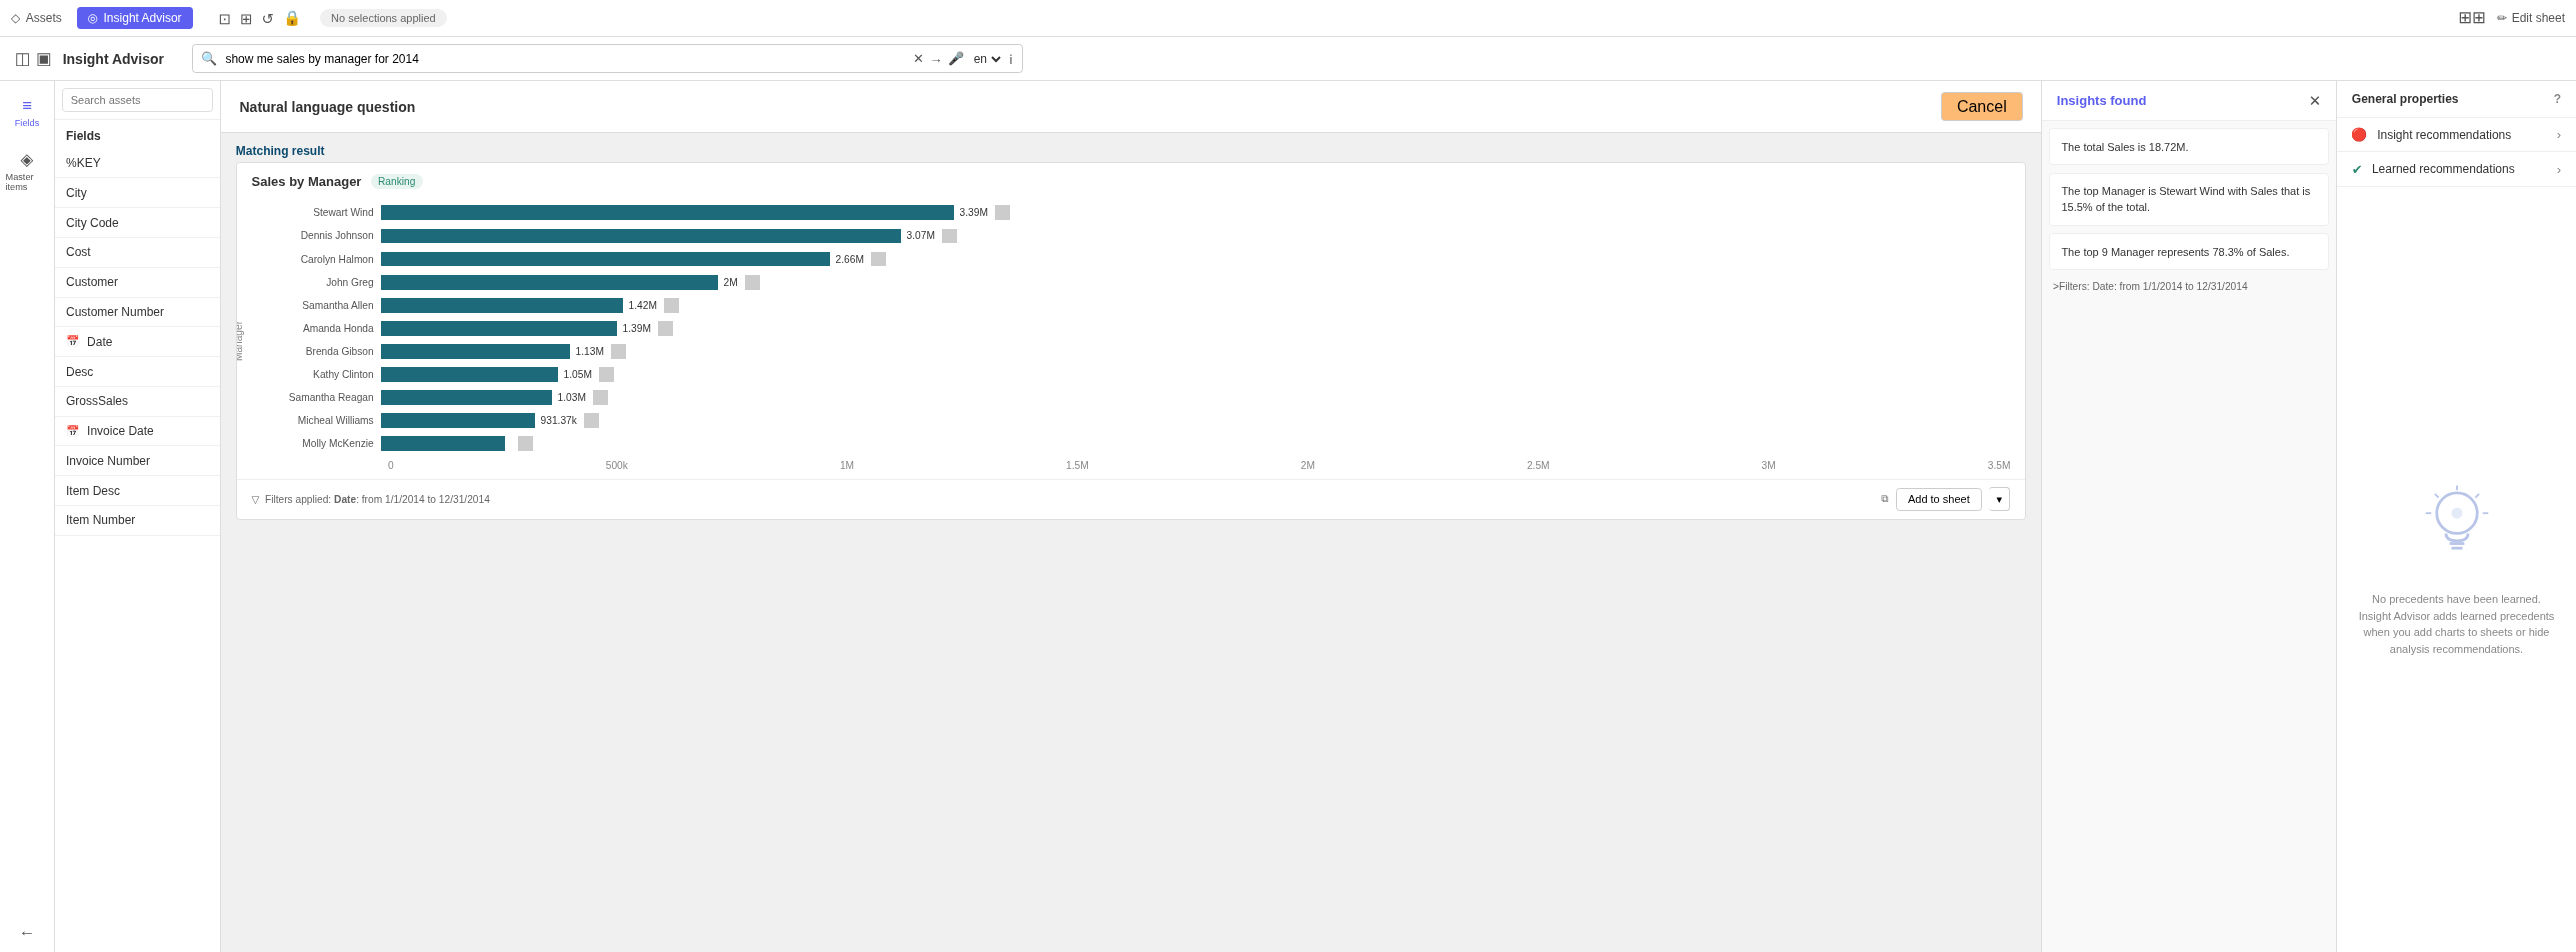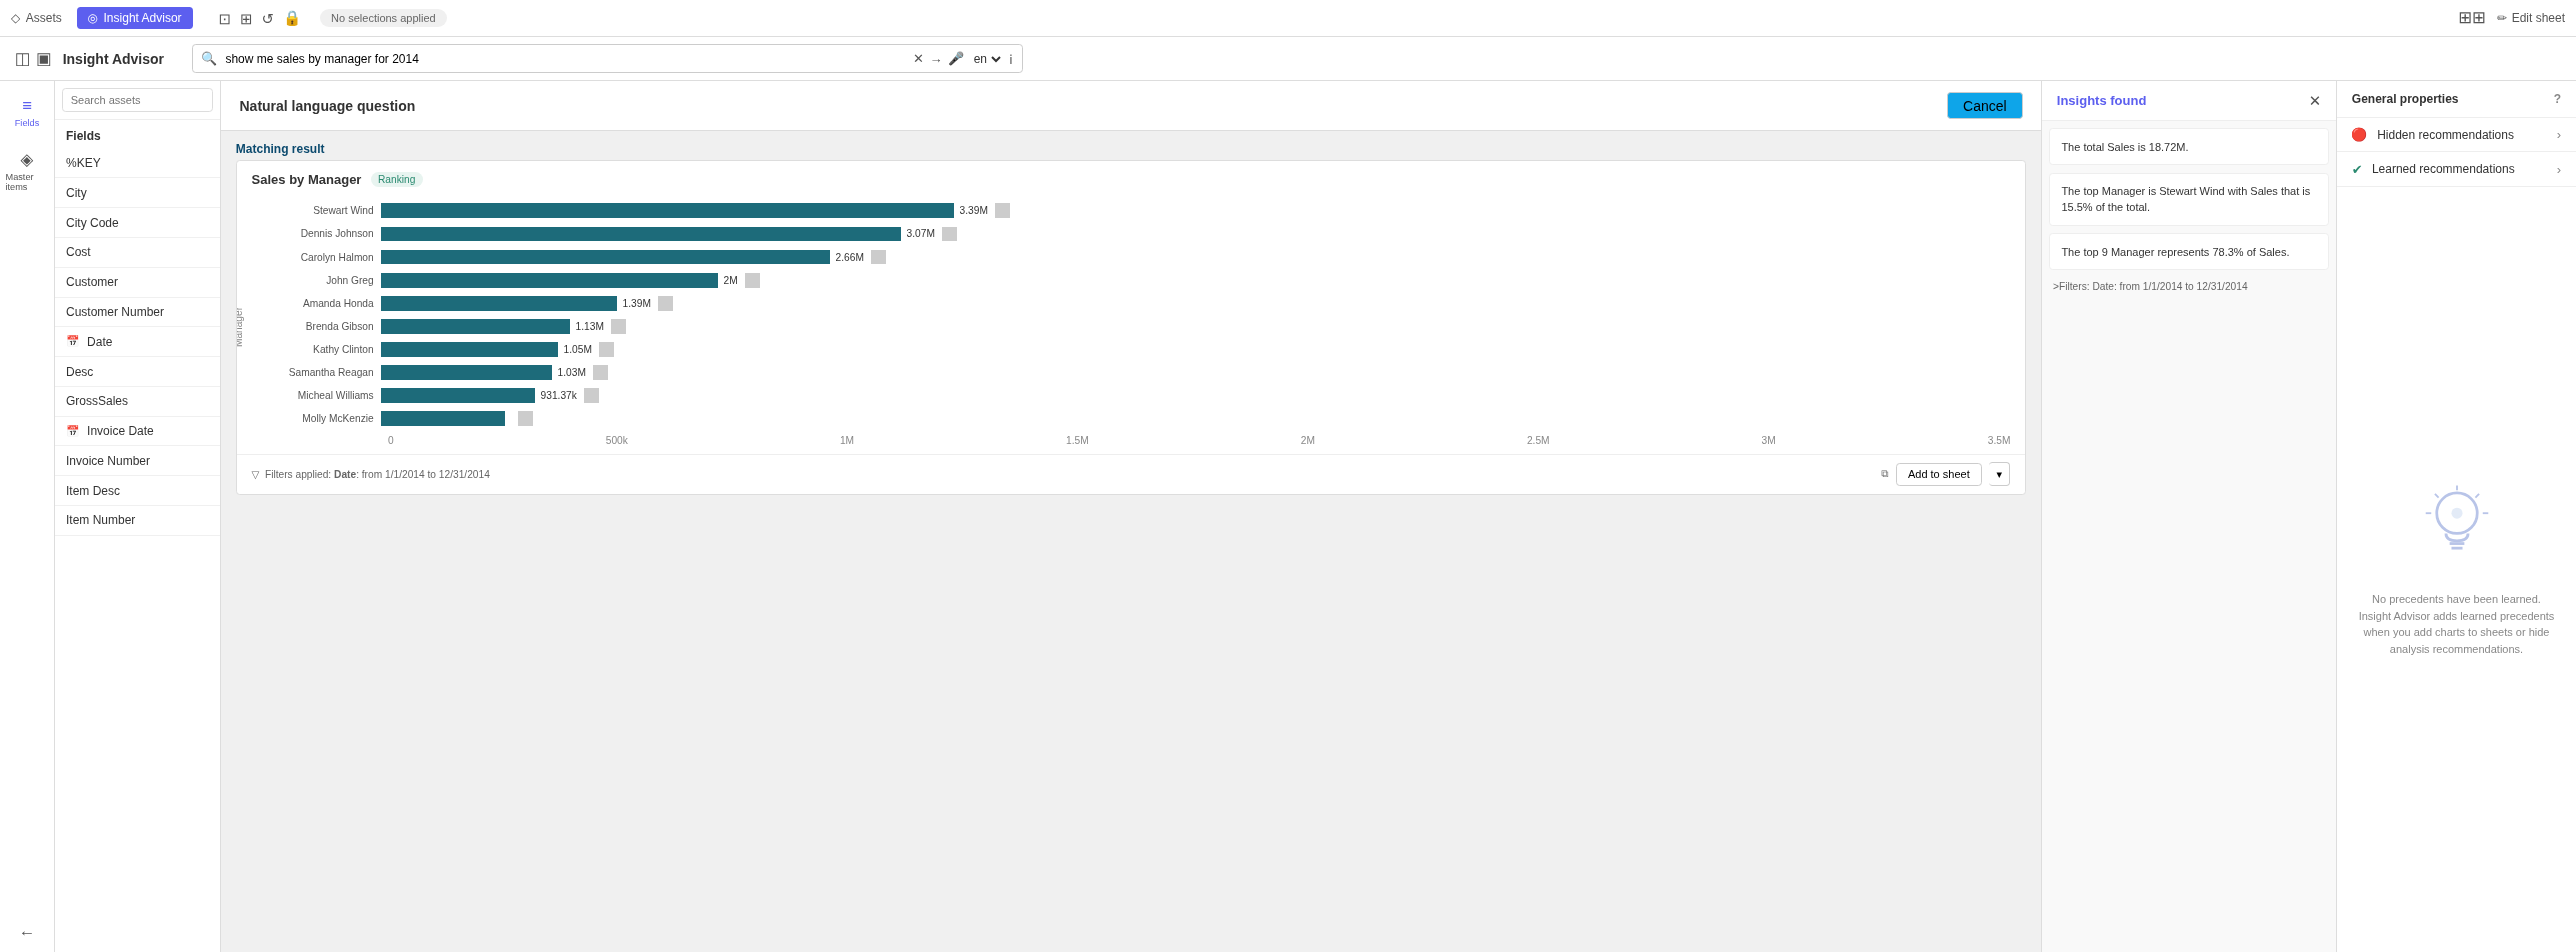--- a/index.html
+++ b/index.html
@@ -57,21 +57,21 @@
     .fields-search input { width: 100%; border: 0.9px solid #ddd; border-radius: 3.7px; padding: 4.6px 7.4px; font-size: 11px; outline: none; }
     .fields-header { padding: 9.2px 11px 5.5px; font-weight: 600; font-size: 12px; color: #333; }
     .fields-list { flex: 1; overflow-y: auto; }
     .field-item { display: flex; align-items: center; gap: 7.4px; padding: 7.4px 11px; cursor: pointer; border-bottom: 0.9px solid #f0f0f0; font-size: 12px; color: #333; }
     .field-item .field-icon { font-size: 11px; color: #888; }
 
     
     .main-content { flex: 1; display: flex; flex-direction: column; background: #f0f0f0; overflow: hidden; }
     .question-header { background: #fff; padding: 11px 18.5px; display: flex; align-items: center; justify-content: space-between; border-bottom: 0.9px solid #ddd; }
     .question-title { font-size: 14px; font-weight: 600; color: #333; }
-    .cancel-btn { background: #0ea5e9; border: 0.9px solid #ccc; border-radius: 3.7px; padding: 4.6px 14.8px; font-size: 14px; cursor: pointer; }
+    .cancel-btn { background: #fdba74; border: 0.9px solid #ccc; border-radius: 3.7px; padding: 4.6px 14.8px; font-size: 16px; cursor: pointer; }
 
     .matching-section { padding: 11px 14.8px 3.7px; }
     .matching-title { font-size: 12px; font-weight: 600; color: #0c4a6e; }
 
     
     .chart-card { margin: 0 14.8px; background: #fff; border-radius: 3.7px; border: 0.9px solid #ddd; overflow: hidden; }
     .chart-card-header { padding: 11px 14.8px; display: flex; align-items: center; gap: 9.2px; }
     .chart-title { font-size: 13px; font-weight: 600; color: #333; }
     .ranking-badge { background: #e8f4f0; color: #2a8a70; font-size: 10.2px; padding: 1.8px 7.4px; border-radius: 11px; font-weight: 500; }
 
@@ -288,20 +288,28 @@
               </div>
               <div class="bar-row">
                 <div class="bar-label">John Greg</div>
                 <div class="bar-container">
                   <div class="bar teal" style="width: 337px;"></div>
                   <span class="bar-value">2M</span>
                   <div class="bar-side"></div>
                 </div>
               </div>
               <div class="bar-row">
+                <div class="bar-label">Samantha Allen</div>
+                <div class="bar-container">
+                  <div class="bar teal" style="width: 242px;"></div>
+                  <span class="bar-value">1.42M</span>
+                  <div class="bar-side"></div>
+                </div>
+              </div>
+              <div class="bar-row">
                 <div class="bar-label">Amanda Honda</div>
                 <div class="bar-container">
                   <div class="bar teal" style="width: 236px;"></div>
                   <span class="bar-value">1.39M</span>
                   <div class="bar-side"></div>
                 </div>
               </div>
               <div class="bar-row">
                 <div class="bar-label">Brenda Gibson</div>
                 <div class="bar-container">
@@ -385,21 +393,21 @@
   </div>
 
   <div class="far-right-panel">
     <div class="general-props-header">
       <span>General properties</span>
       <span class="help-icon">?</span>
     </div>
     <div class="prop-row">
       <div class="prop-row-left">
         <span class="prop-icon">🔴</span>
-        <span class="prop-label">Hidden recommendations</span>
+        <span class="prop-label">Insight recommendations</span>
       </div>
       <span class="prop-chevron">›</span>
     </div>
     <div class="prop-row">
       <div class="prop-row-left">
         <span class="check-icon">✔</span>
         <span class="prop-label">Learned recommendations</span>
       </div>
       <span class="prop-chevron">›</span>
     </div>

